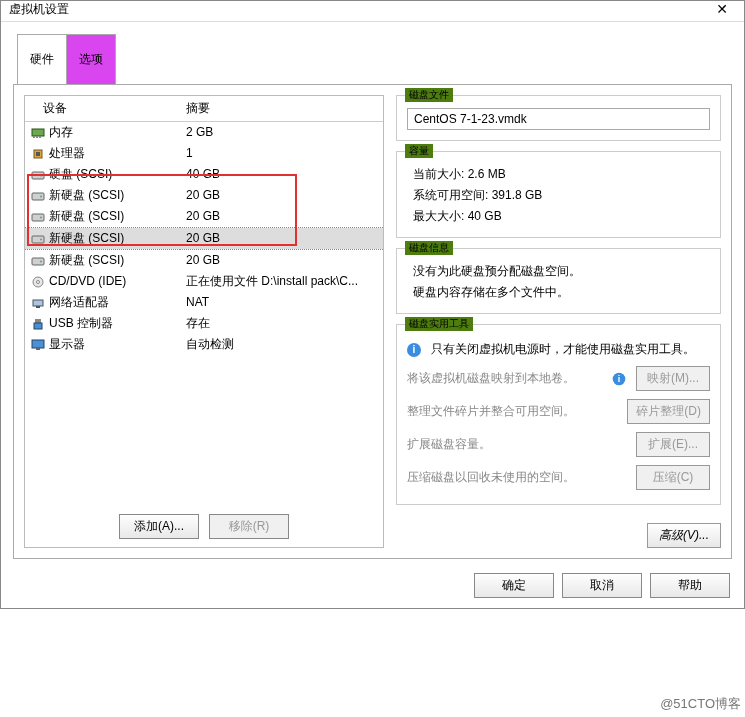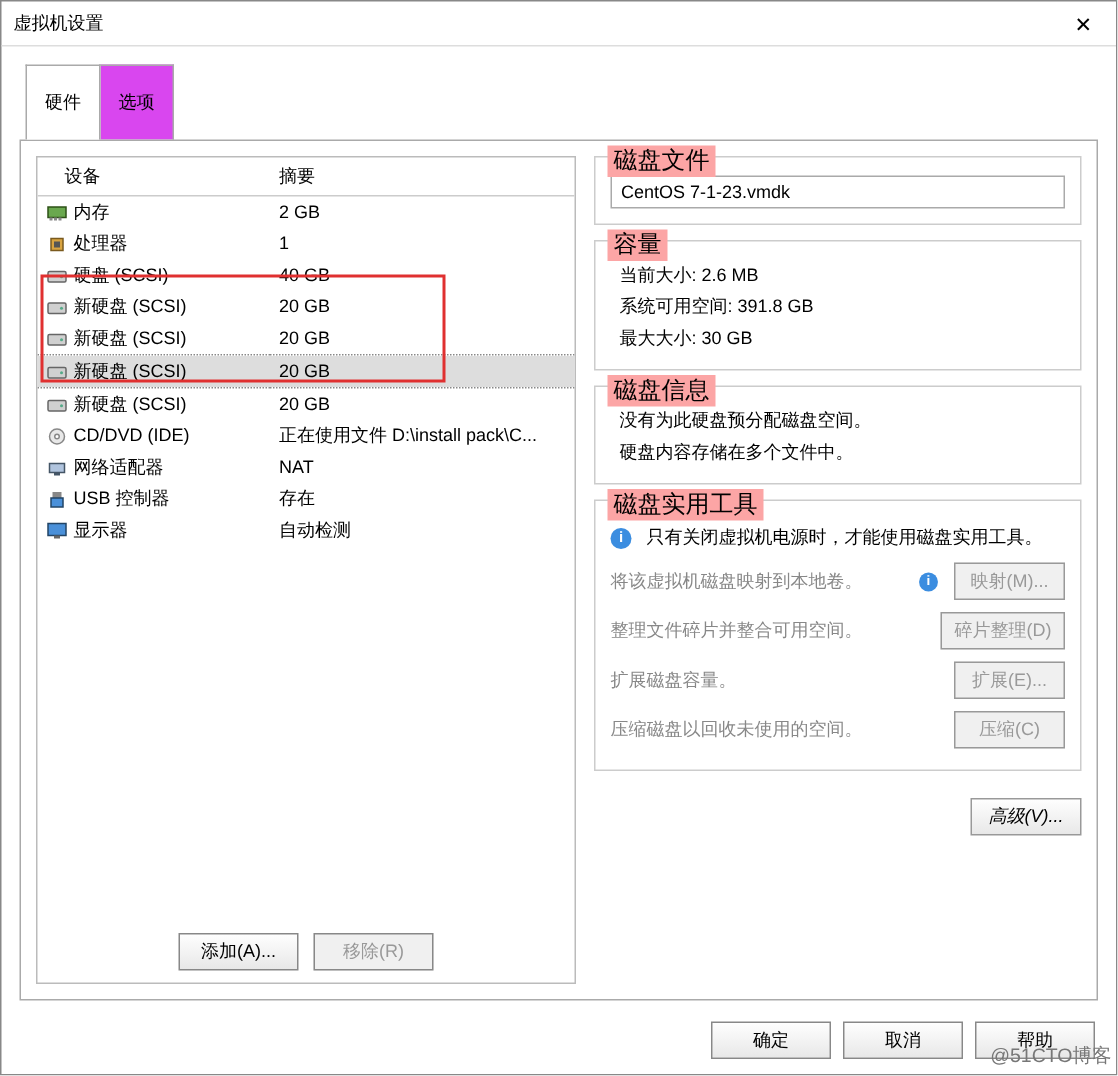--- a/index.html
+++ b/index.html
@@ -8,21 +8,21 @@
   font-size: 12px;
   background: #fff;
   color: #000;
   width: 745px;
   height: 717px;
   overflow: hidden;
   position: relative;
 }
 .window {
   width: 745px;
-  height: 717px;
+  height: 609px;
   border: 1px solid #888;
   background: #fff;
   display: flex;
   flex-direction: column;
   justify-content: flex-end;
 }
 .titlebar {
   height: 30px;
   display: flex;
   align-items: center;
@@ -125,23 +125,23 @@
 }
 .group {
   border: 1px solid #ccc;
   position: relative;
   padding: 12px 10px 10px 10px;
 }
 .group-title {
   position: absolute;
   top: -8px;
   left: 8px;
-  background: #fca5a5;
+  background: #4d7c0f;
   padding: 0 4px;
-  font-size: 16px;
+  font-size: 10px;
 }
 .file-box {
   border: 1px solid #aaa;
   padding: 3px 6px;
   background: #fff;
   font-size: 12px;
 }
 .info-row { padding: 2px 6px; font-size: 12px; }
 .tool-row {
   display: flex;
@@ -310,21 +310,21 @@
       <div class="right-panel">
         <div class="group">
           <span class="group-title">磁盘文件</span>
           <div class="file-box">CentOS 7-1-23.vmdk</div>
         </div>
 
         <div class="group">
           <span class="group-title">容量</span>
           <div class="info-row">当前大小: 2.6 MB</div>
           <div class="info-row">系统可用空间: 391.8 GB</div>
-          <div class="info-row">最大大小: 30 GB</div>
+          <div class="info-row">最大大小: 40 GB</div>
         </div>
 
         <div class="group">
           <span class="group-title">磁盘信息</span>
           <div class="info-row">没有为此硬盘预分配磁盘空间。</div>
           <div class="info-row">硬盘内容存储在多个文件中。</div>
         </div>
 
         <div class="group" style="flex:0;">
           <span class="group-title">磁盘实用工具</span>

